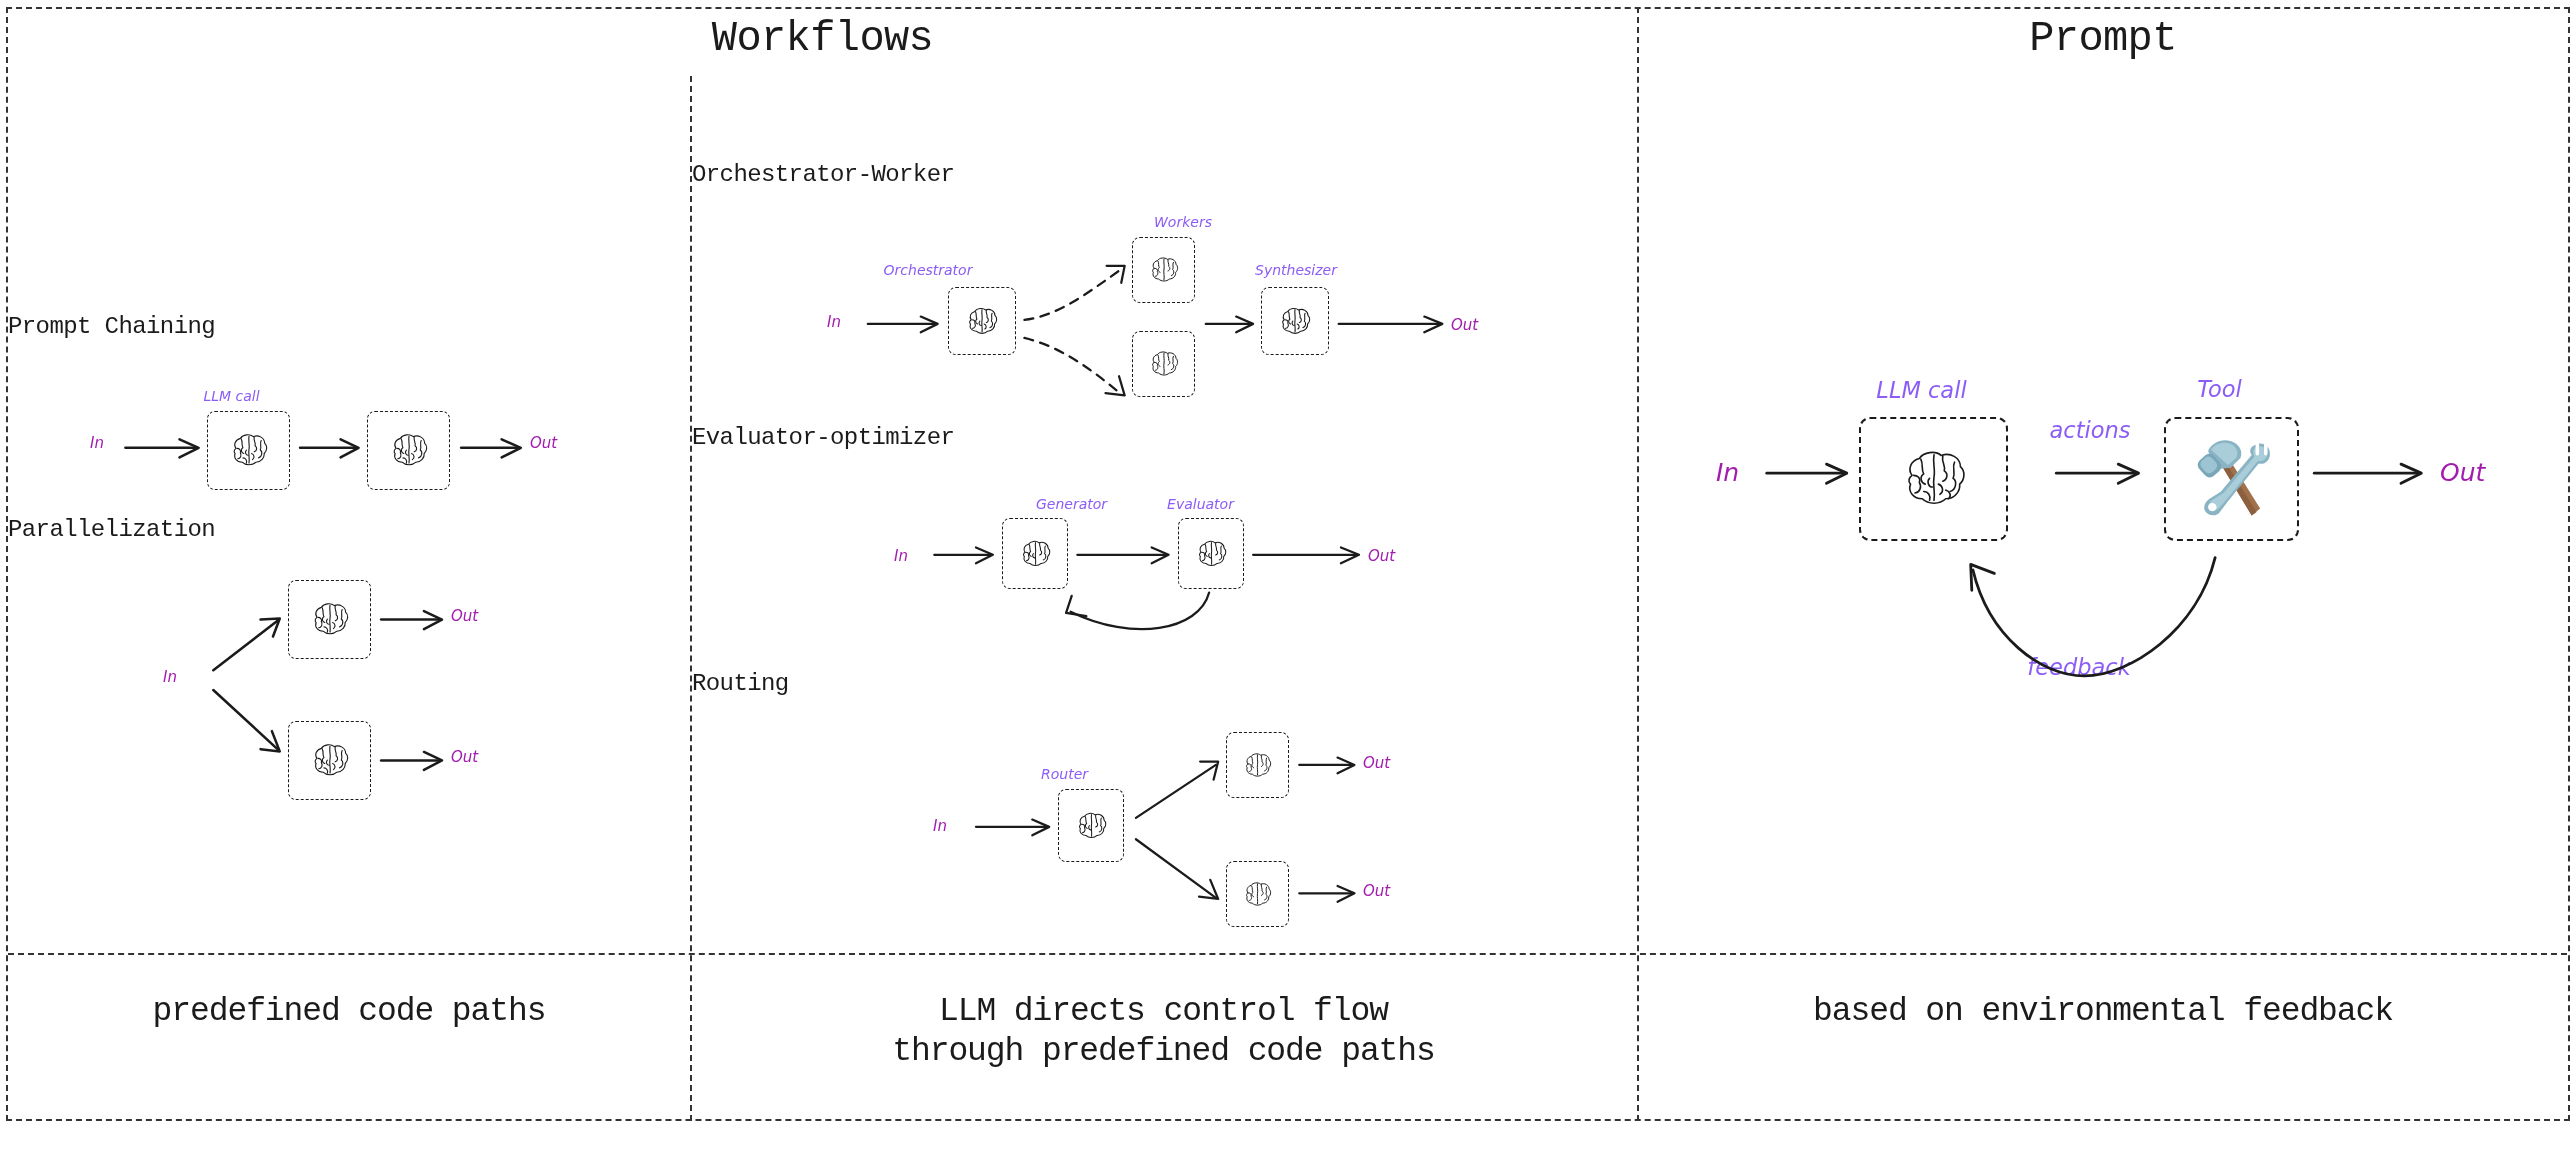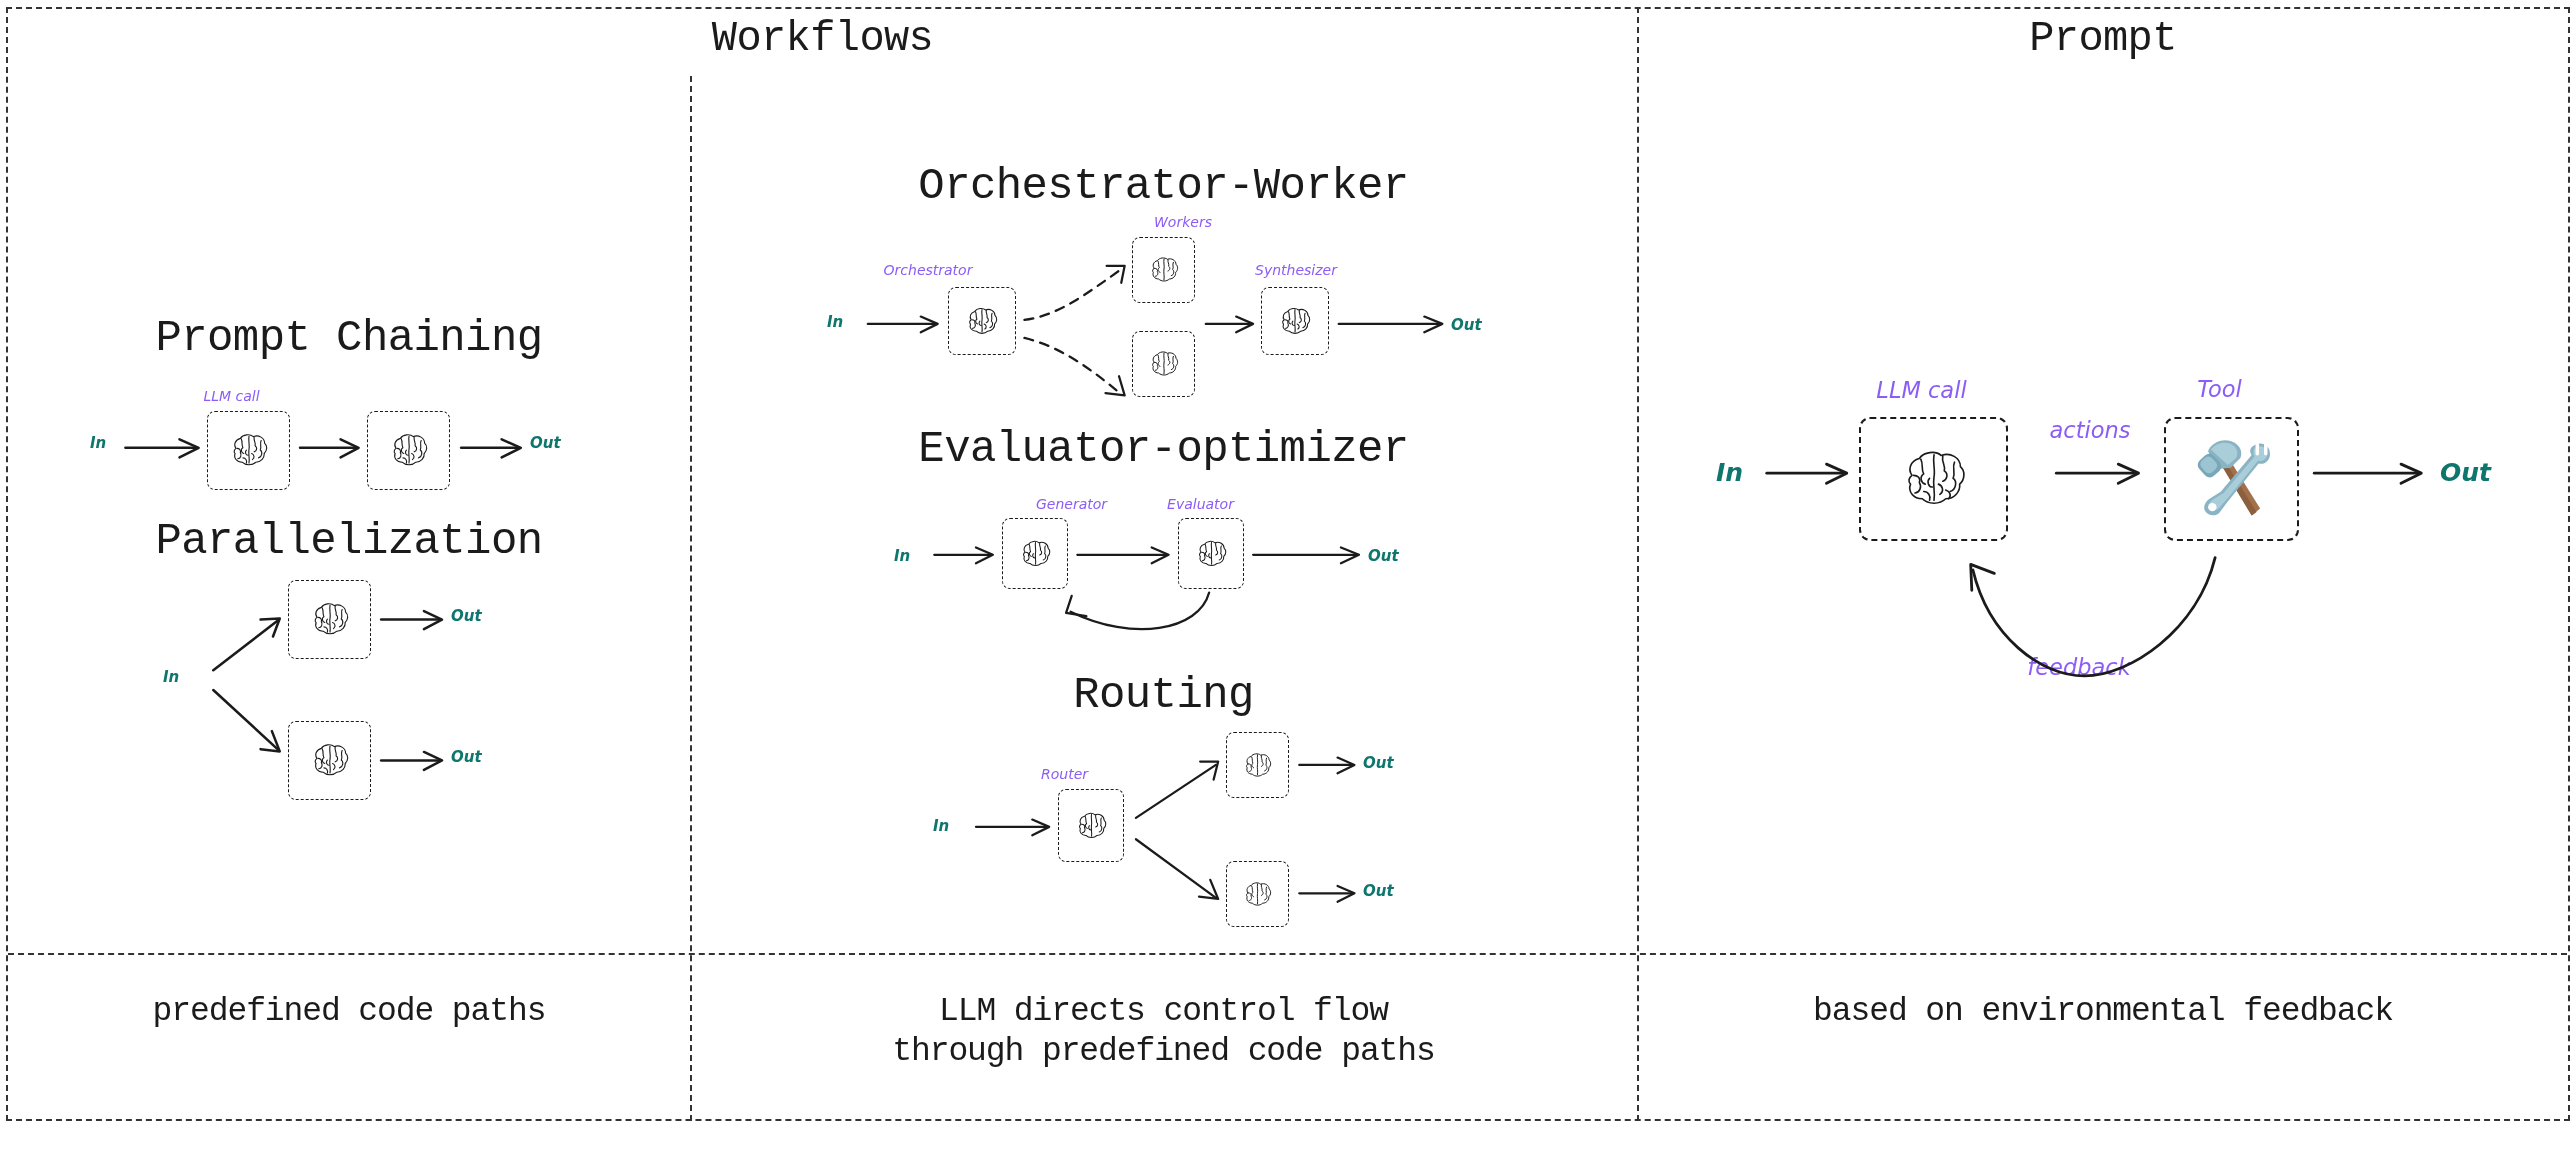--- a/index.html
+++ b/index.html
@@ -25,38 +25,38 @@
   .colhead{
     position:absolute;text-align:center;
     font-family:"Liberation Mono","DejaVu Sans Mono",monospace;
     font-size:42px;letter-spacing:-0.6px;color:#1b1b1b;
   }
   #head-workflows{left:8px;top:14.6px;width:1629px;}
   #head-agent{left:1639px;top:14.6px;width:928px;}
 
   
   .sec-title{
-    position:absolute;text-align:center;
+    position:absolute;text-align:left;
     font-family:"Liberation Mono","DejaVu Sans Mono",monospace;
-    font-size:44px;letter-spacing:-0.6px;color:#1b1b1b;white-space:nowrap;
+    font-size:24px;letter-spacing:-0.6px;color:#1b1b1b;white-space:nowrap;
   }
 
   
   .hlabel{
     position:absolute;text-align:center;white-space:nowrap;
     font-family:"DejaVu Sans",sans-serif;
     font-size:14px;font-style:italic;color:#8b5cf6;
   }
   .hlabel.big{font-size:22.5px;}
 
   
   .io{
     position:absolute;white-space:nowrap;
     font-family:"DejaVu Sans",sans-serif;
-    font-size:15px;font-style:italic;color:#0f766e;font-weight:bold;
+    font-size:15px;font-style:italic;color:#a21caf;
   }
   .io.big{font-size:25px;}
 
   
   .node{
     position:absolute;box-sizing:border-box;
     border:1.7px dashed #1b1b1b;border-radius:8px;
     display:flex;align-items:center;justify-content:center;background:#fff;
   }
   .node.big{border-width:2.3px;border-radius:11.3px;}

